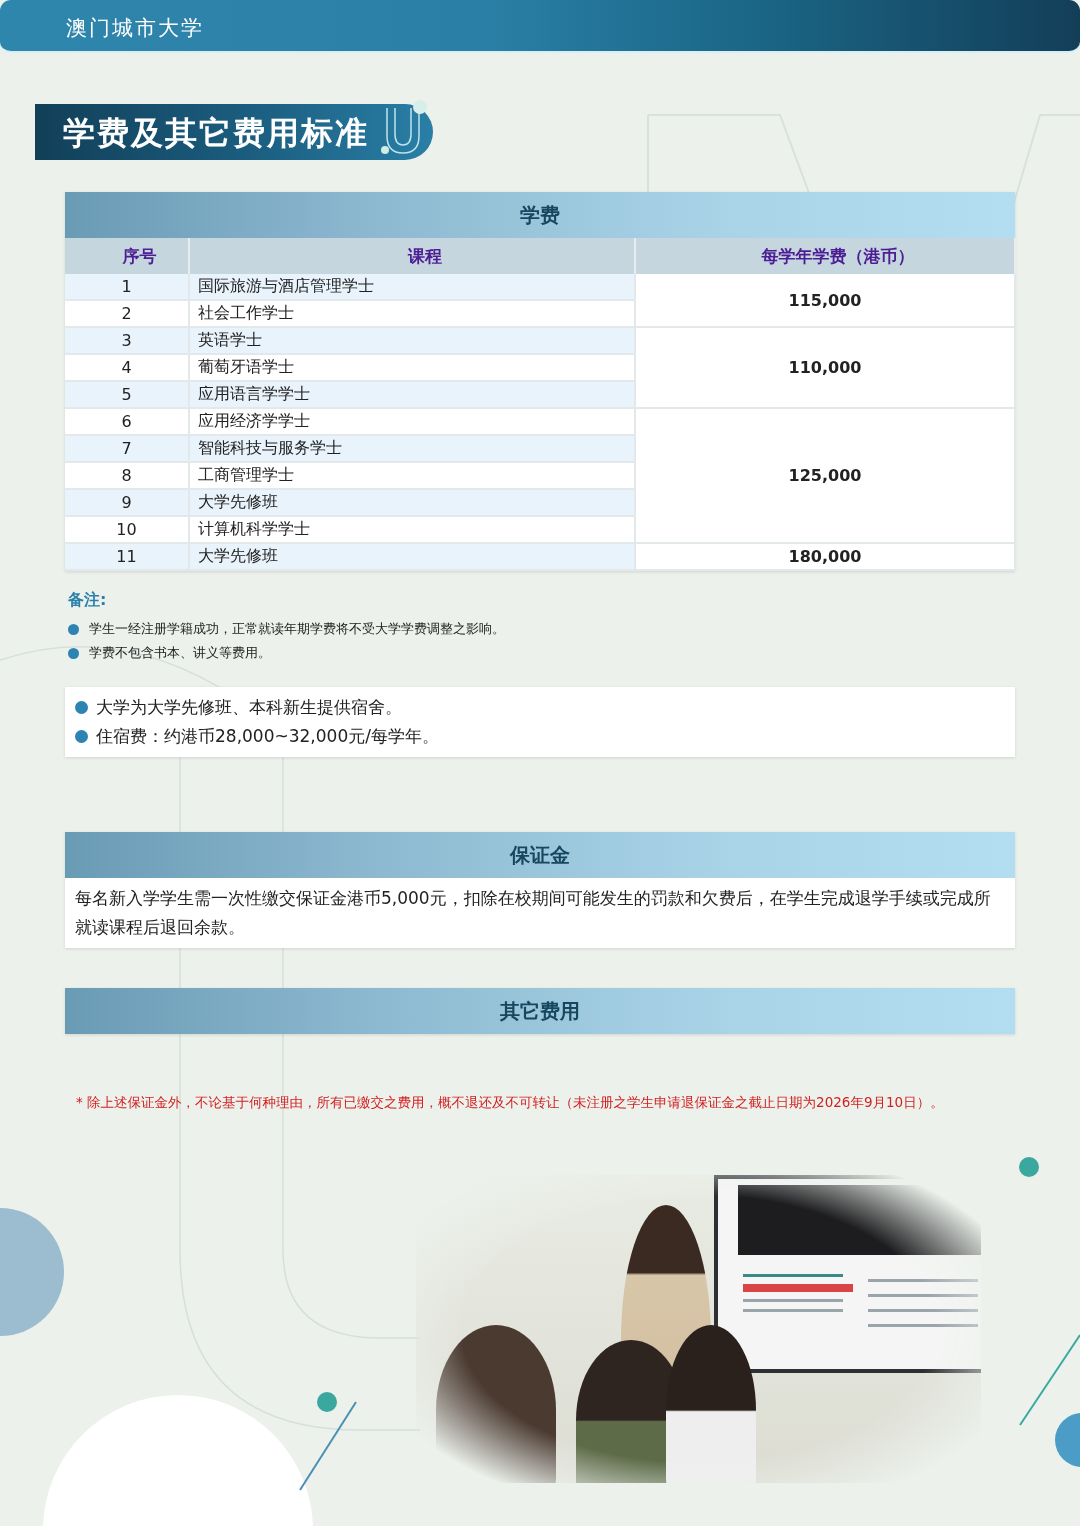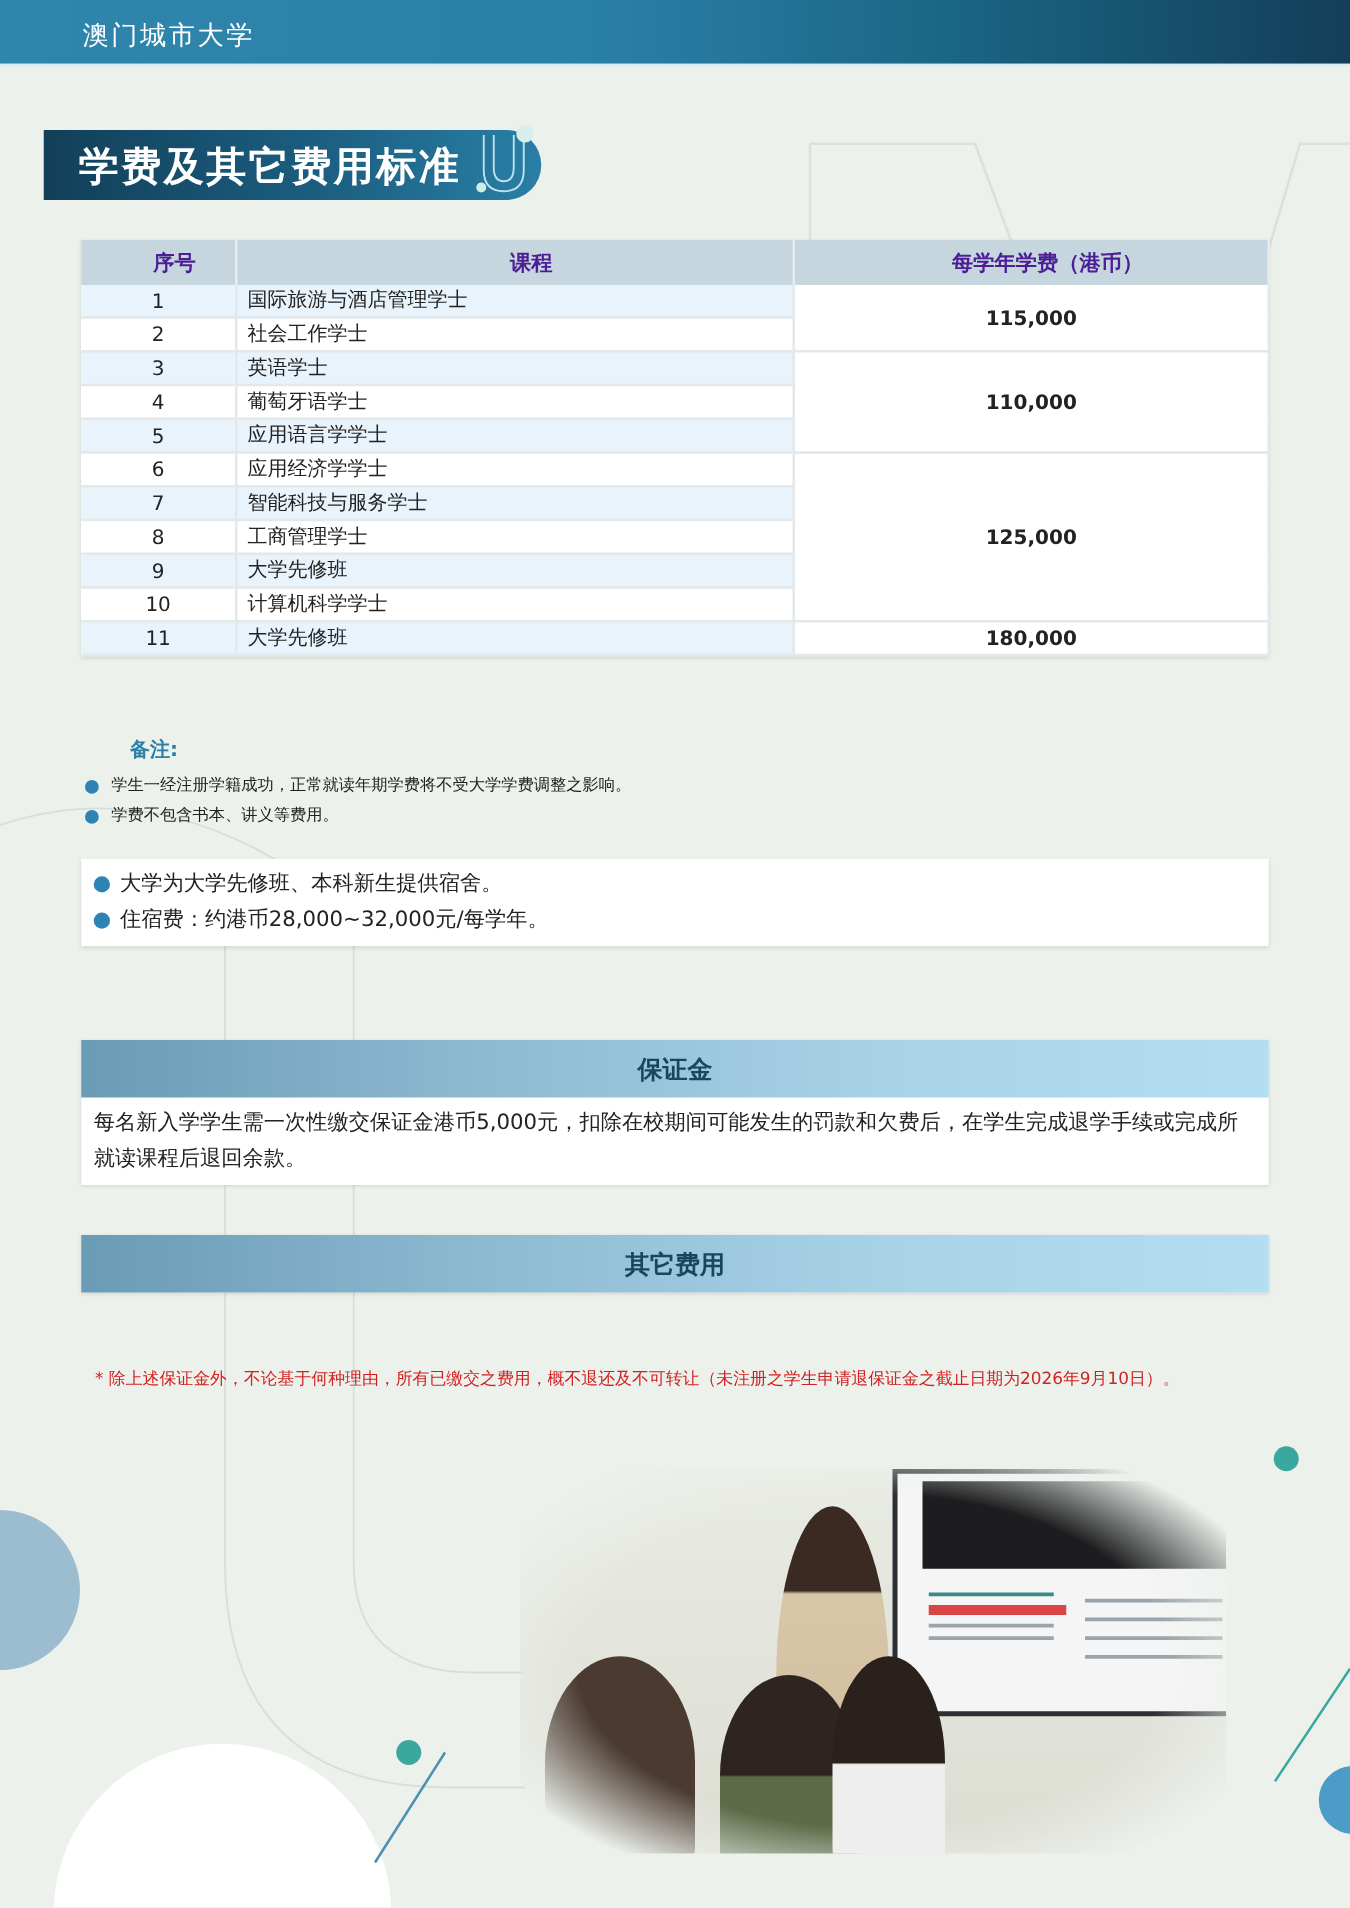--- a/index.html
+++ b/index.html
@@ -6,20 +6,21 @@
   body {
     width:1080px; height:1526px; position:relative; overflow:hidden;
     background:#ecf1ec;
     font-family:"DejaVu Sans", "Liberation Sans", sans-serif;
     color:#222;
   }
   .topbar {
     position:absolute; left:0; top:0; width:1080px; height:51px;
     background:linear-gradient(90deg,#2f86ad 0%,#2a7fa6 45%,#1a6686 70%,#133e58 100%);
     border-bottom:2px solid #d7eef5;
+    border-radius:11px;
   }
   .topbar .brand {
     position:absolute; left:66px; top:14px; font-size:21px; color:#fff; letter-spacing:2px; font-weight:500;
   }
   
   .deco { position:absolute; pointer-events:none; }
   .title-banner {
     position:absolute; left:35px; top:104px; width:398px; height:56px;
     background:linear-gradient(90deg,#123f58 0%,#1b5e80 55%,#2a7fa6 100%);
     border-radius:0 28px 28px 0;
@@ -45,21 +46,21 @@
   }
   table.fees td {
     height:25px; border-bottom:2px solid #e3e8ea; border-right:2px solid #e3e8ea; padding:0;
   }
   table.fees tr.odd td.c-no, table.fees tr.odd td.c-course { background:#e9f3fb; }
   table.fees tr.even td.c-no, table.fees tr.even td.c-course { background:#ffffff; }
   td.c-no { text-align:center; }
   td.c-course { padding-left:8px !important; }
   td.c-fee { text-align:center; background:#fff; font-weight:bold; font-size:16px; }
   .notes { position:absolute; left:68px; top:590px; }
-  .notes .label { color:#2b80aa; font-weight:bold; font-size:16px; margin-bottom:6px;margin-left:36px; }
+  .notes .label { color:#2b80aa; font-weight:bold; font-size:16px; margin-bottom:6px; }
   .notes .item { font-size:13px; color:#222; height:24px; line-height:24px; display:flex; align-items:center; }
   .dot { display:inline-block; width:11px; height:11px; border-radius:50%; background:#2d84b2; margin-right:10px; flex:none; }
   .sec-body { padding:6px 10px; font-size:17px; line-height:29px; }
   .sec-body .item { display:flex; align-items:center; }
   .sec-body .item .dot { width:13px; height:13px; margin-right:8px; }
   .footnote {
     position:absolute; left:76px; top:1094px; color:#d21f1f; font-size:13.5px;
   }
   .photo {
     position:absolute; left:416px; top:1175px; width:565px; height:308px;
@@ -102,20 +103,21 @@
   <span class="title">学费及其它费用标准</span>
   <svg width="60" height="60" style="position:absolute;left:340px;top:-6px;">
     <path d="M12 10 L12 38 Q12 55 28 55 Q44 55 44 38 L44 10" fill="none" stroke="#bfe3ee" stroke-width="1.5"></path>
     <path d="M20 10 L20 36 Q20 47 28 47 Q36 47 36 36 L36 10" fill="none" stroke="#bfe3ee" stroke-width="1.5"></path>
     <circle cx="45" cy="9" r="7" fill="#d7efea"></circle>
     <circle cx="10" cy="52" r="4" fill="#cdeee4"></circle>
   </svg>
 </div>
 
 <div class="section" style="top:192px;">
+  <div class="sec-head">学费</div>
   <table class="fees">
     <colgroup>
         <col style="width:124px">
         <col style="width:446px">
         <col style="width:380px">
       </colgroup>
     <thead>
       <tr>
         <th>序号</th>
         <th>课程</th>

